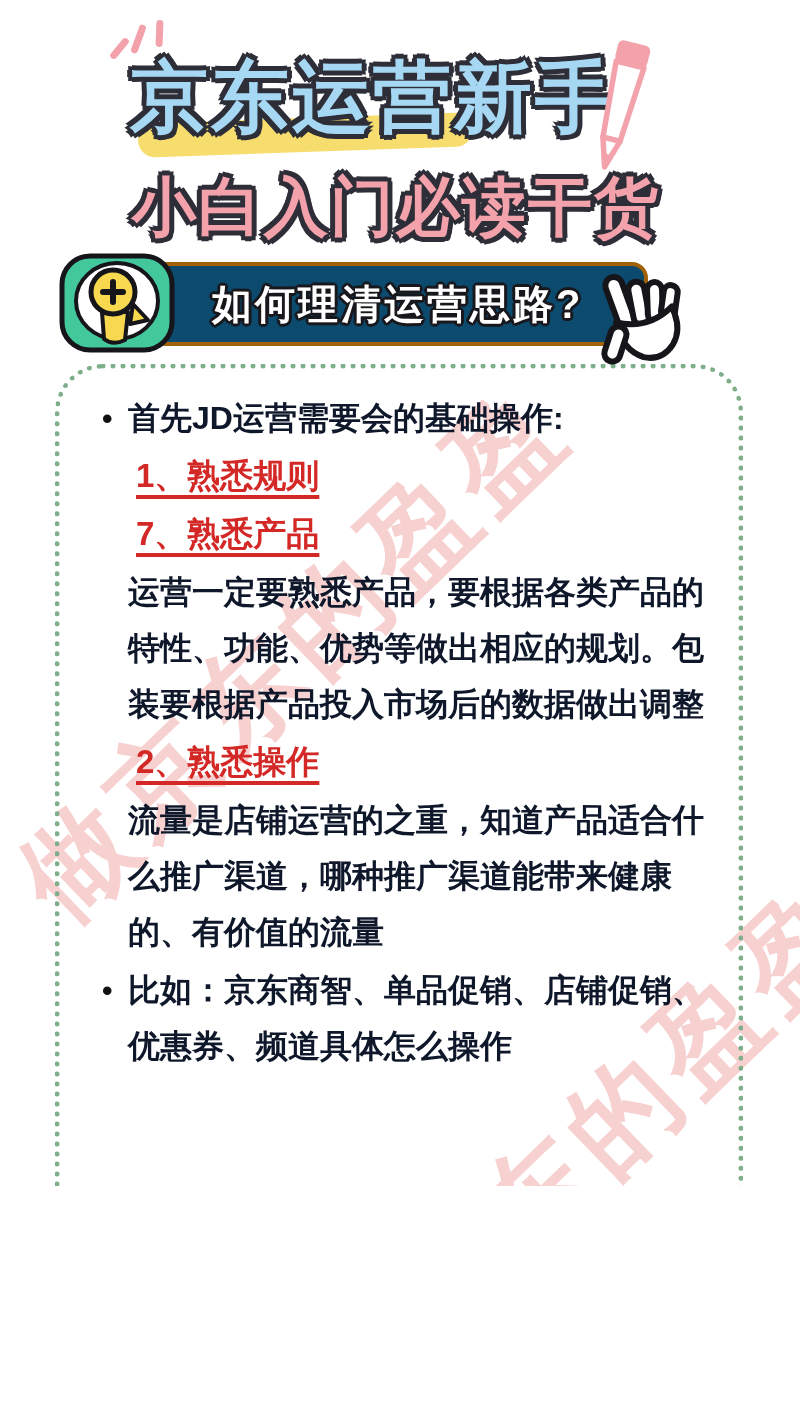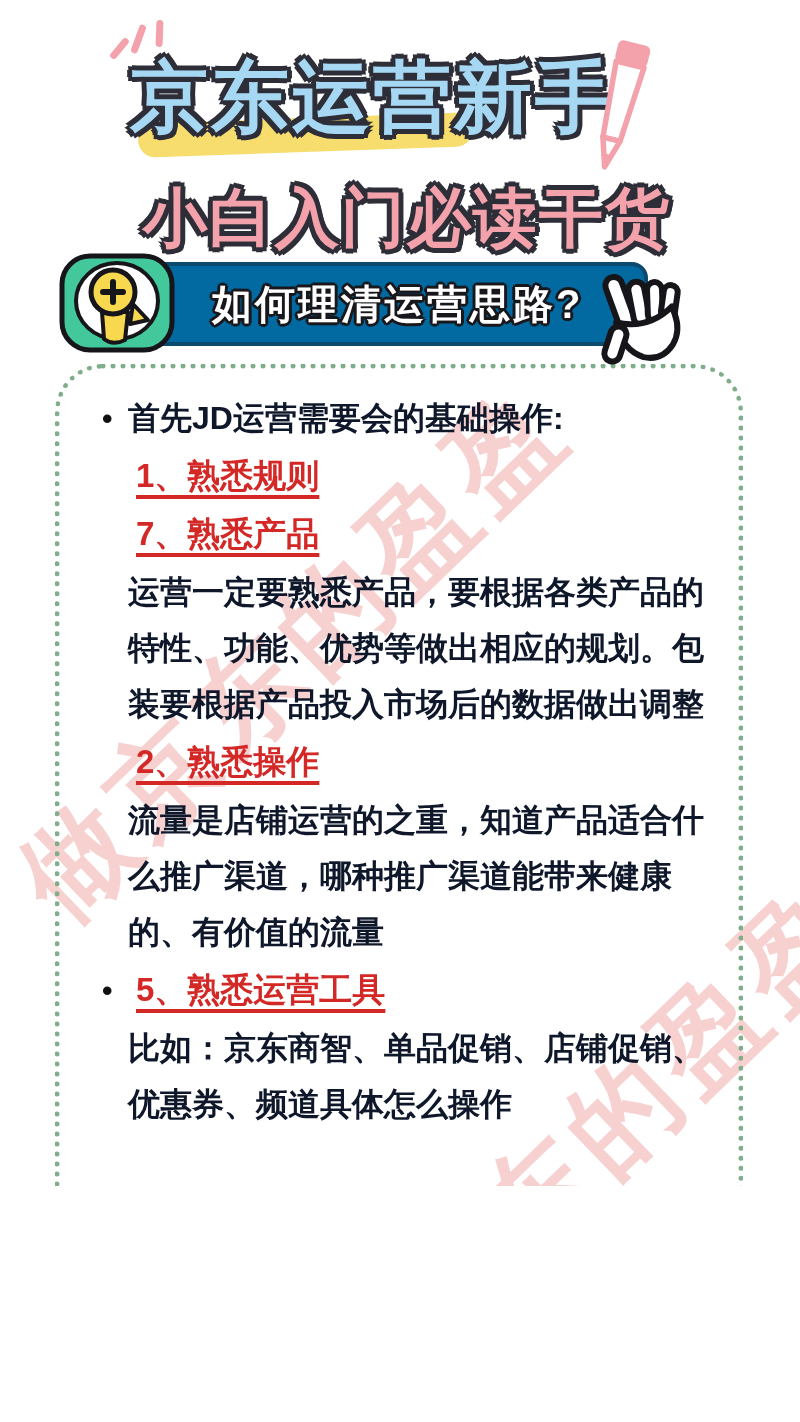--- a/index.html
+++ b/index.html
@@ -14,26 +14,26 @@
   .sparkles i:nth-child(3){left:156px;top:20px;height:27px;transform:rotate(2deg);}
   
   .outline-dark{
     text-shadow:5px 0 #2e2e38,-5px 0 #2e2e38,0 5px #2e2e38,0 -5px #2e2e38,
                 4px 4px #2e2e38,-4px 4px #2e2e38,4px -4px #2e2e38,-4px -4px #2e2e38;
   }
   .title1{position:absolute;left:130px;top:46px;margin:0;font-size:78px;font-weight:900;
     letter-spacing:3px;color:#a7d8f3;z-index:3;white-space:nowrap;}
   .title-swash{position:absolute;left:138px;top:118px;width:335px;height:34px;background:#f7dc6e;
     border-radius:17px;transform:rotate(-2deg);z-index:2;}
-  .title2{position:absolute;left:126px;top:158px;margin:17px;font-size:64px;font-weight:900;
+  .title2{position:absolute;left:126px;top:158px;margin:6px;font-size:64px;font-weight:900;
     letter-spacing:2px;color:#f3a2ab;z-index:3;white-space:nowrap;}
   .pencil{position:absolute;left:566px;top:34px;z-index:3;}
   
-  .banner{position:absolute;left:96px;top:262px;width:552px;height:84px;background:#0369a1;
-    border:4px solid #0c4a6e;border-radius:16px;box-sizing:border-box;display:flex;align-items:center;
+  .banner{position:absolute;left:96px;top:262px;width:552px;height:84px;background:#0c4a6e;
+    border:4px solid #a16207;border-radius:16px;box-sizing:border-box;display:flex;align-items:center;
     padding-left:112px;z-index:4;}
   .banner-text{font-size:40px;font-weight:900;color:#ffffff;letter-spacing:3px;white-space:nowrap;
     text-shadow:3px 0 #17171c,-3px 0 #17171c,0 3px #17171c,0 -3px #17171c,
                 2px 2px #17171c,-2px 2px #17171c,2px -2px #17171c,-2px -2px #17171c;}
   .badge{position:absolute;left:58px;top:252px;z-index:5;}
   .hand{position:absolute;left:588px;top:266px;z-index:6;}
   
   .wm{position:absolute;font-size:108px;font-weight:900;letter-spacing:10px;white-space:nowrap;
     color:rgba(233,116,116,0.34);transform:rotate(-44deg);z-index:1;}
   .wm1{left:-60px;top:580px;}
@@ -121,21 +121,20 @@
         <div class="line red">
     <span class="bullet"></span>
     <span class="text">2、熟悉操作</span>
   </div>
         <div class="line body">
     <span class="bullet"></span>
     <span class="text">流量是店铺运营的之重，知道产品适合什么推广渠道，哪种推广渠道能带来健康的、有价值的流量</span>
   </div>
         <div class="line red">
     <span class="bullet">•</span>
-    <span class="text">5、熟悉运营工具</span>
   </div>
         <div class="line body">
     <span class="bullet"></span>
     <span class="text">比如：京东商智、单品促销、店铺促销、优惠券、频道具体怎么操作</span>
   </div>
       </div>
   </div>
 
 </div>
 

